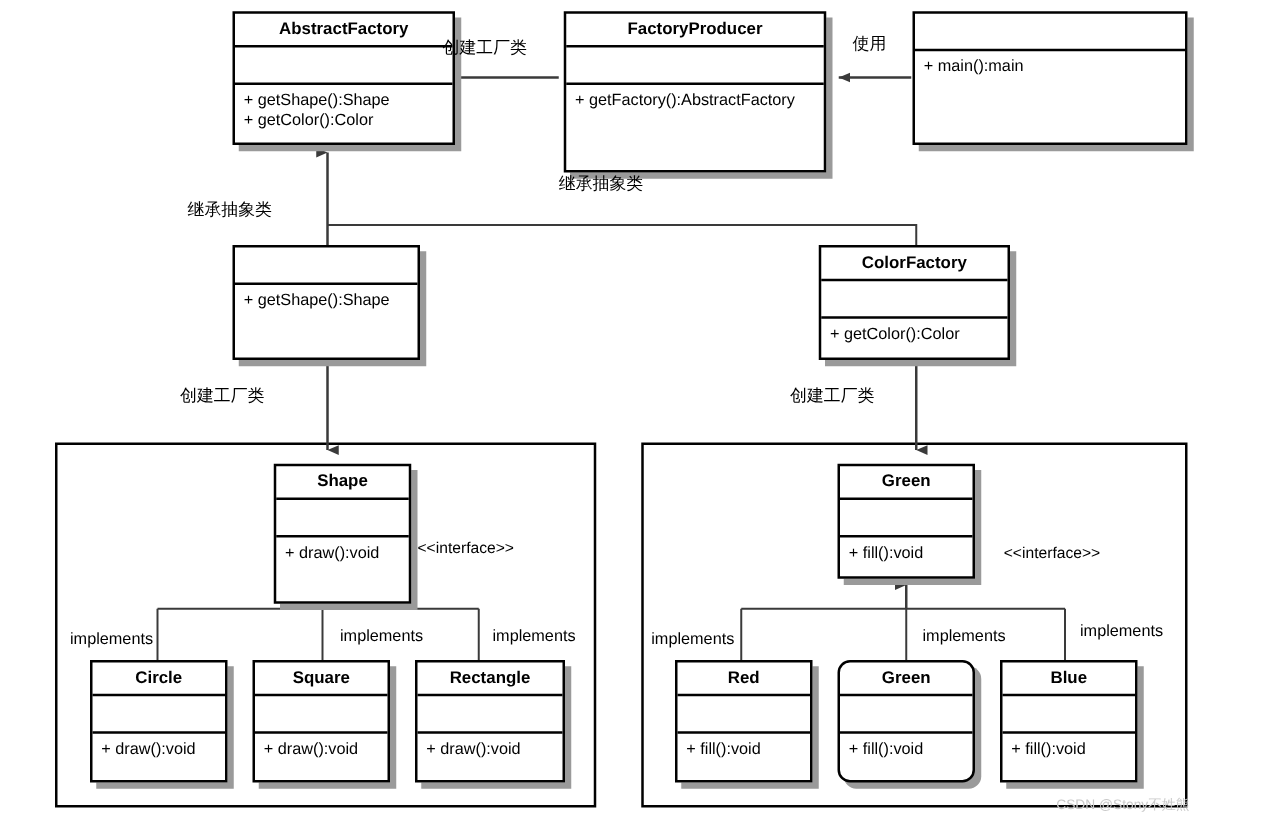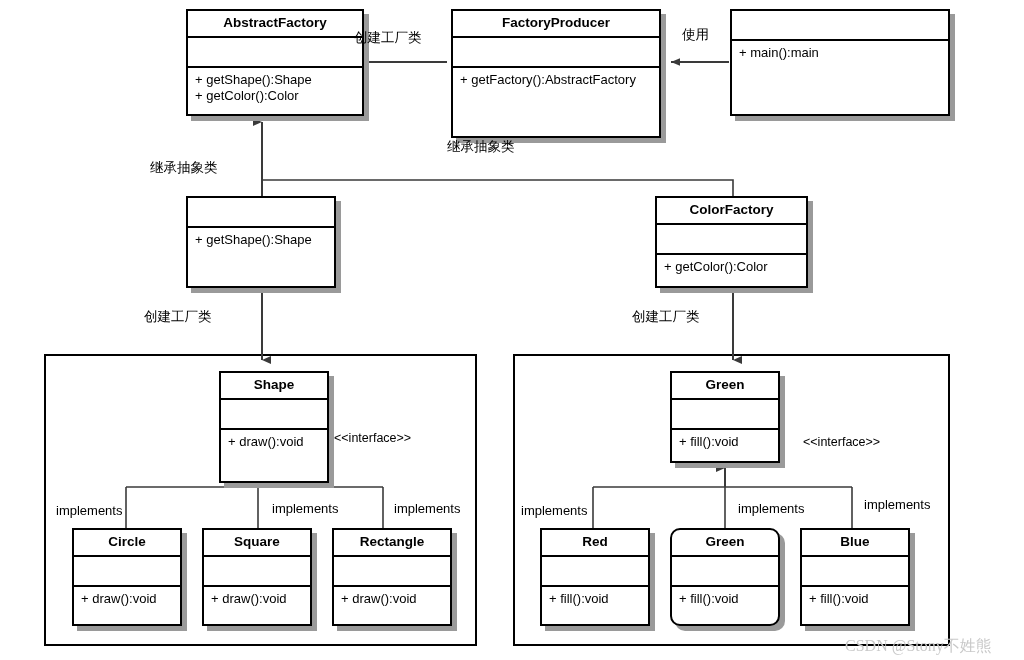--- a/index.html
+++ b/index.html
@@ -90,22 +90,22 @@
     top: 0;
     width: 1024px;
     height: 660px;
     z-index: 3;
     pointer-events: none;
   }
 
   
   .watermark {
     position: absolute;
-    font-family: Liberation Serif, serif;
-    font-size: 16px;
+    font-family: Liberation Sans, sans-serif;
+    font-size: 11px;
     color: #c9c9c9;
     white-space: nowrap;
     z-index: 8;
   }
 </style>
 </head>
 <body>
 
 <div id="canvas">
 

